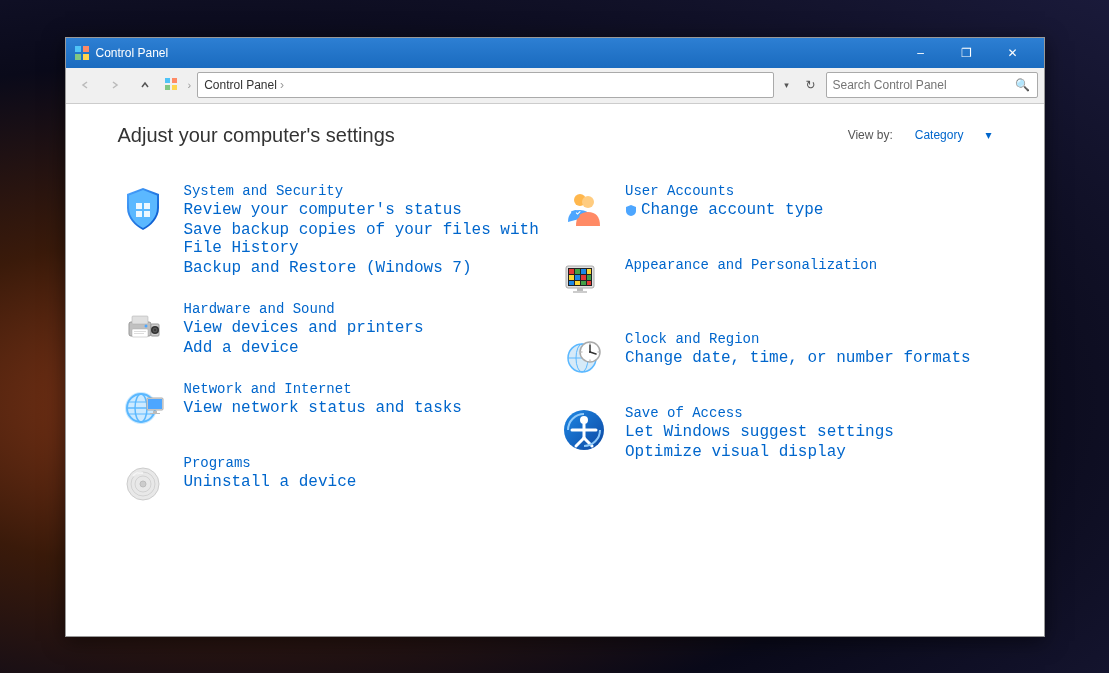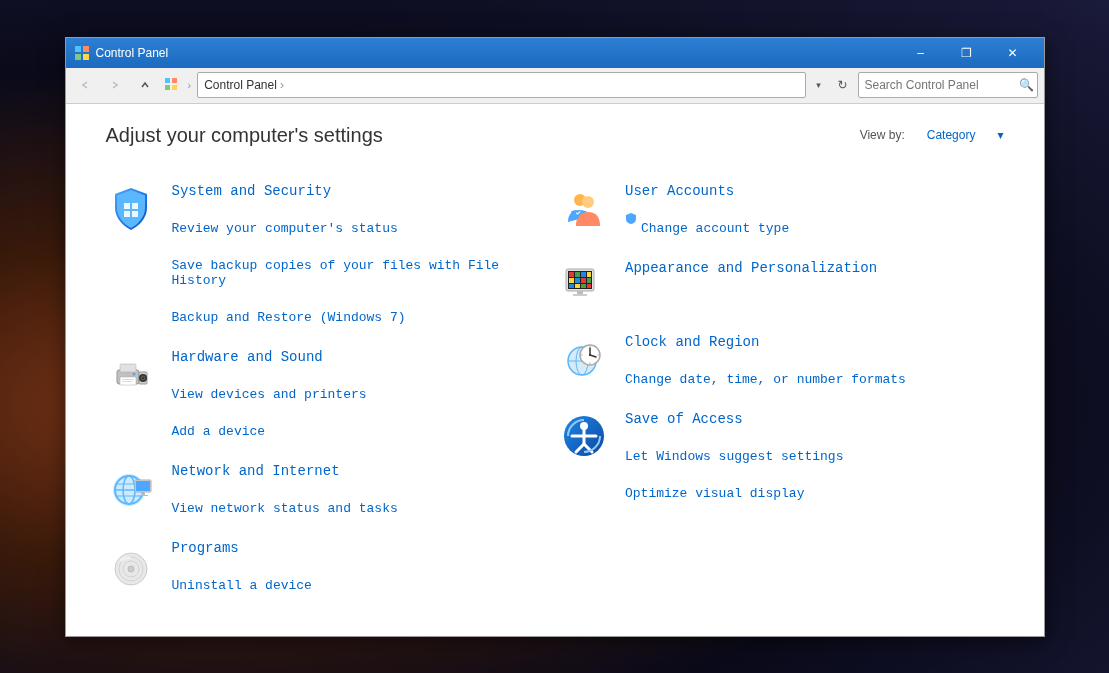--- a/index.html
+++ b/index.html
@@ -140,21 +140,21 @@
       border: 1px solid transparent;
       cursor: pointer;
       display: flex;
       align-items: center;
       justify-content: center;
       font-size: 12px;
       color: #555;
     }
 
     .search-box {
-      width: 180px;
+      width: 212px;
       height: 26px;
       border: 1px solid #aaa;
       border-radius: 2px;
       display: flex;
       align-items: center;
       background: white;
       padding: 0 6px;
     }
 
     .search-box input {
@@ -170,21 +170,21 @@
       color: #555;
       font-size: 12px;
       cursor: pointer;
     }
 
     
     .content {
       flex: 1;
       background: white;
       overflow-y: auto;
-      padding: 20px 40px;
+      padding: 20px 52px;
     }
 
     .page-header {
       display: flex;
       justify-content: space-between;
       align-items: center;
       margin-bottom: 24px;
     }
 
     .page-title {
@@ -243,25 +243,24 @@
 
     .category-name {
       font-size: 14px;
       color: #0066cc;
       cursor: pointer;
       text-decoration: none;
       font-weight: 400;
     }
 
     .category-link {
-      font-size: 13px;
+      font-size: 16px;
       color: #0066cc;
       cursor: pointer;
       text-decoration: none;
-      margin-top: 20px;
     }
 
     
     .icon-shield svg,
     .icon-network svg,
     .icon-hardware svg,
     .icon-programs svg,
     .icon-users svg,
     .icon-appearance svg,
     .icon-clock svg,

